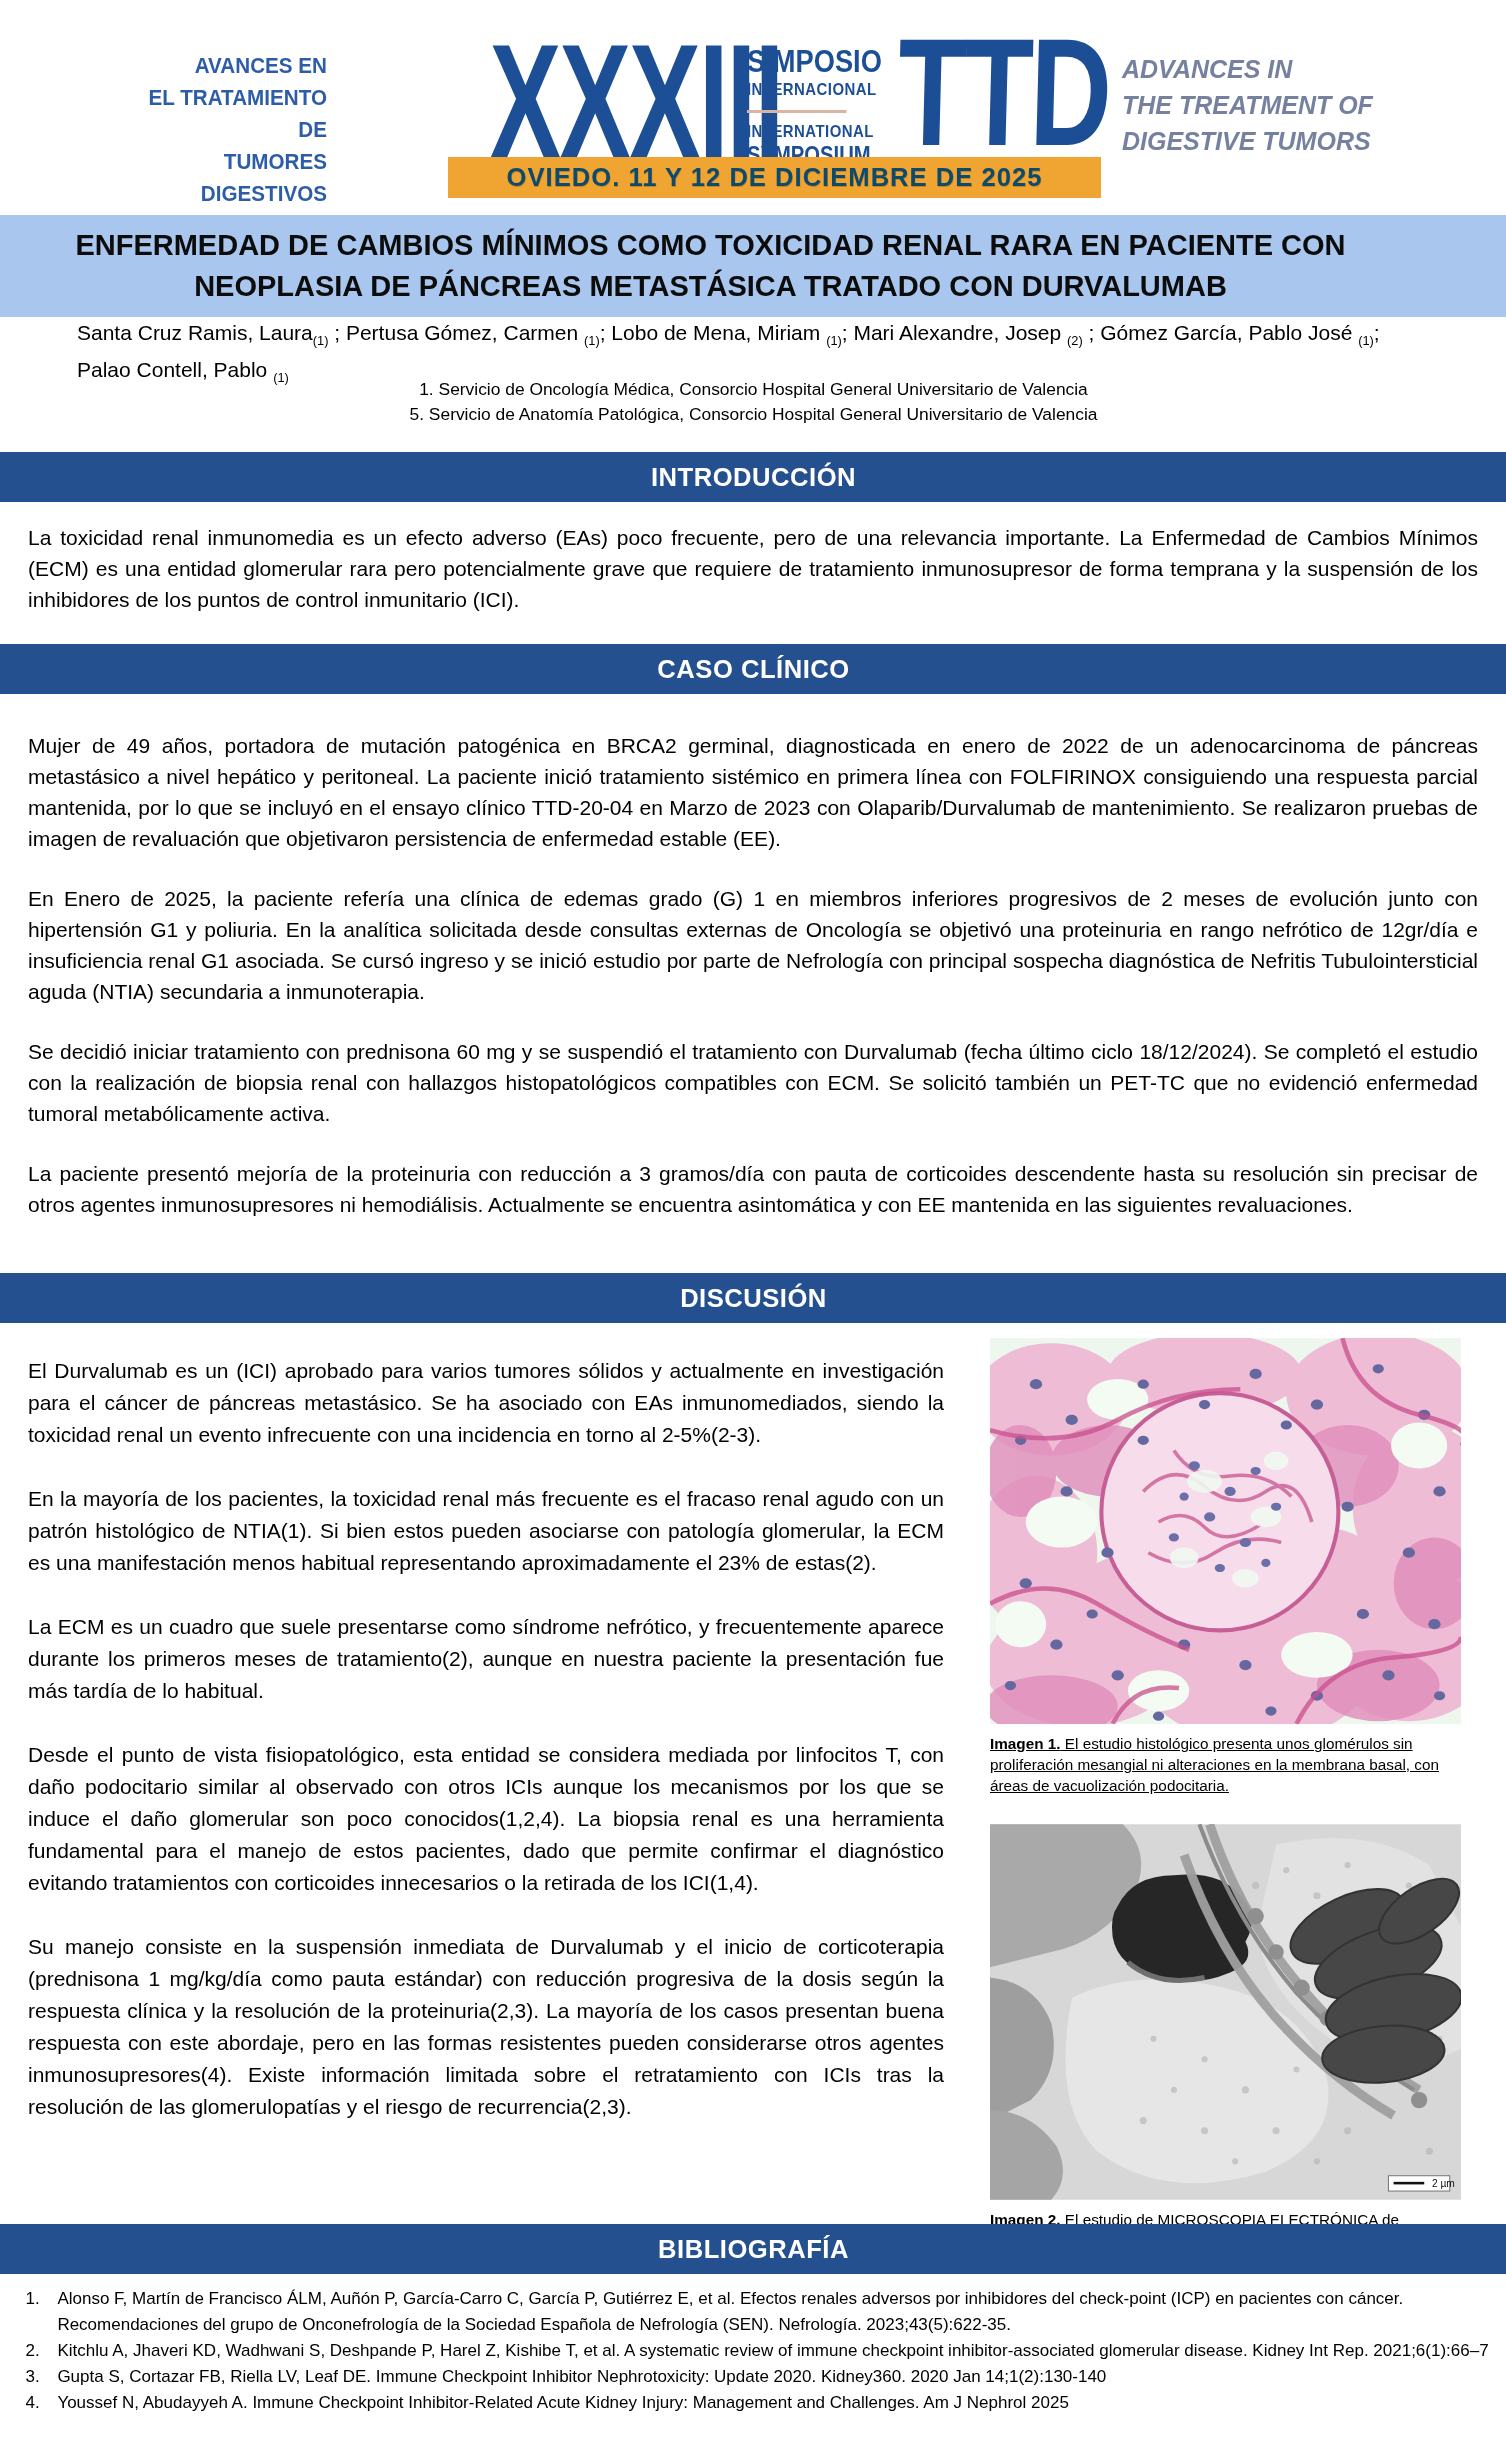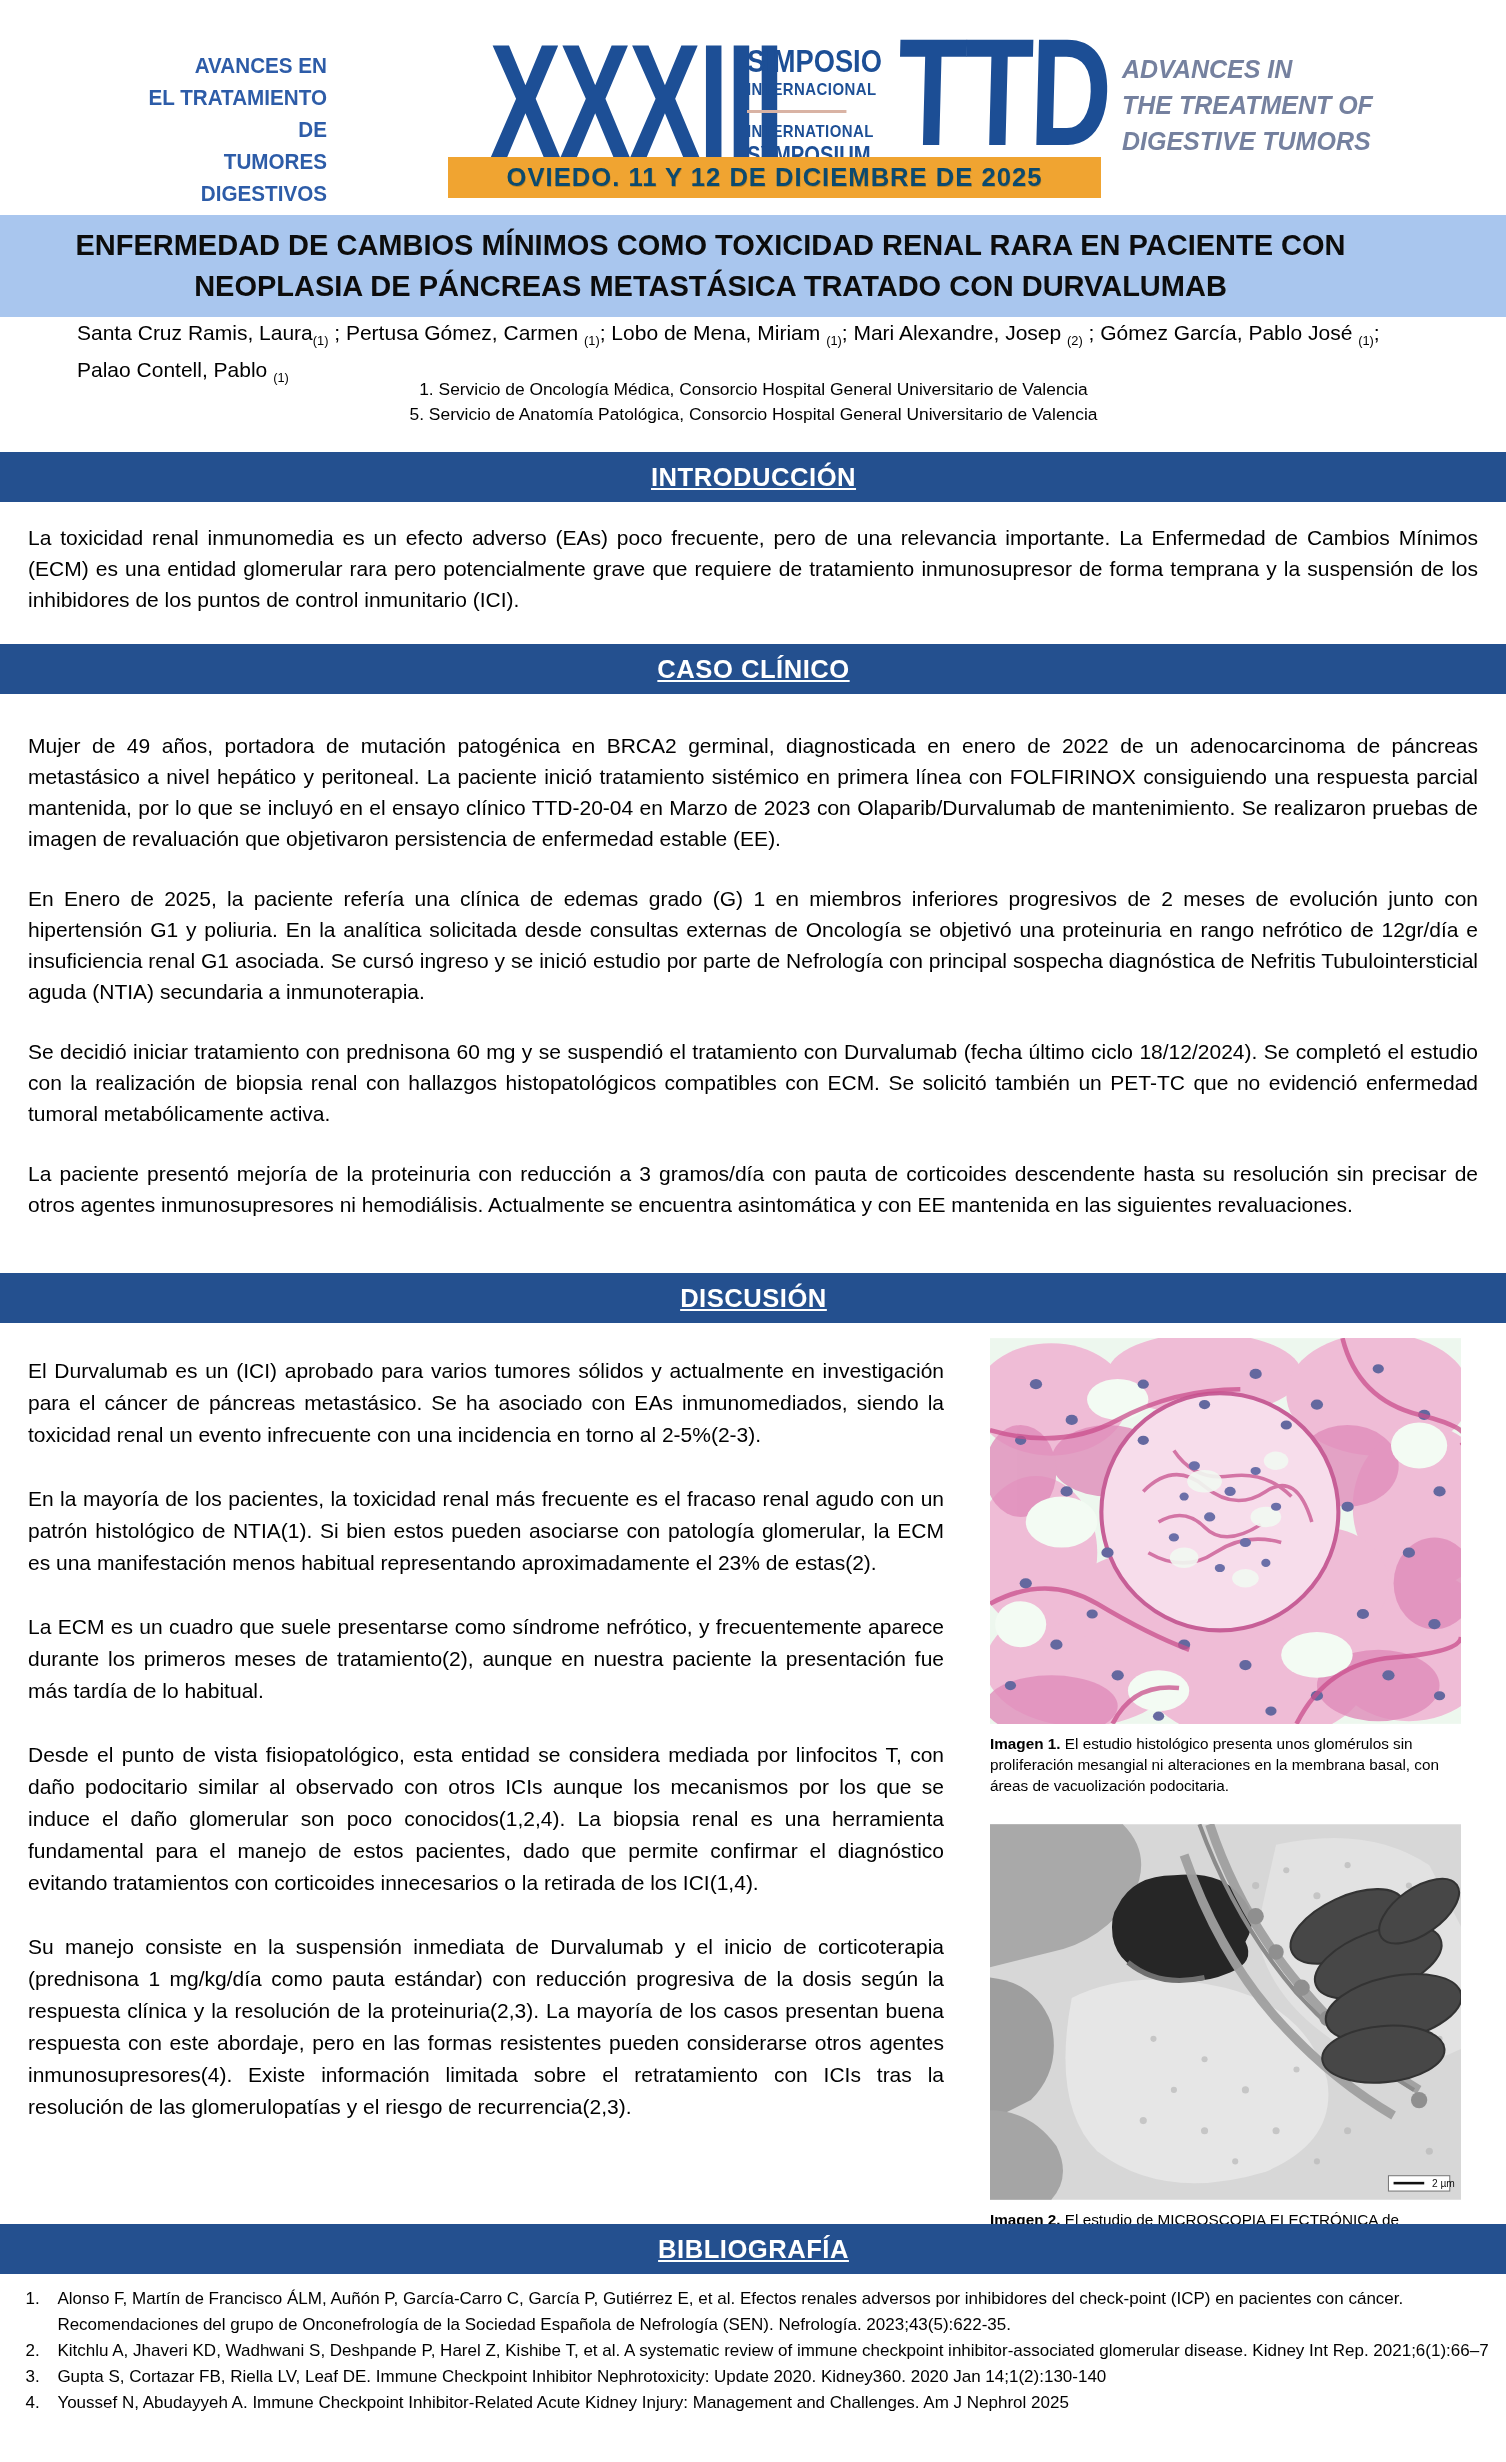--- a/index.html
+++ b/index.html
@@ -63,37 +63,37 @@
   .authors sub { font-size:12.8px; }
   .affiliations {
     position:absolute; left:77px; top:377px; width:1353px; text-align:center;
     font-size:17.4px; line-height:25px; color:#000;
   }
 
   
   .band {
     position:absolute; left:0; width:1507px; height:50px; background:#24508f;
     color:#ffffff; font-weight:bold; font-size:25.6px; letter-spacing:0.5px;
-    display:flex; align-items:center; justify-content:center;text-decoration:underline;
+    display:flex; align-items:center; justify-content:center;
   }
   .band-intro  { top:452px; }
   .band-caso   { top:644px; }
   .band-disc   { top:1273px; }
   .band-biblio { top:2224px; }
 
   
   .bodytext { font-size:21px; line-height:31px; text-align:justify; color:#000; }
   .intro-text { position:absolute; left:28px; top:522px; width:1450px; }
   .caso-text  { position:absolute; left:28px; top:730px; width:1450px; }
   .caso-text p { margin-bottom:29px; }
   .disc-text  { position:absolute; left:28px; top:1355px; width:916px; line-height:32px; }
   .disc-text p { margin-bottom:32px; line-height:32px; }
 
   
-  .figcol { position:absolute; left:990px; top:1338px; width:471px; }
+  .figcol { position:absolute; left:990px; top:1338px; width:471px;text-decoration:underline; }
   .figframe { width:471px; display:block; }
   .figcaption {
     margin-top:9.2px; font-size:15.3px; line-height:21px; text-align:left; color:#000;
   }
   .figcaption strong { font-weight:bold; }
   .fig2wrap { margin-top:28px; }
 
   
   .biblio {
     position:absolute; left:20.4px; top:2286px; width:1472px;

